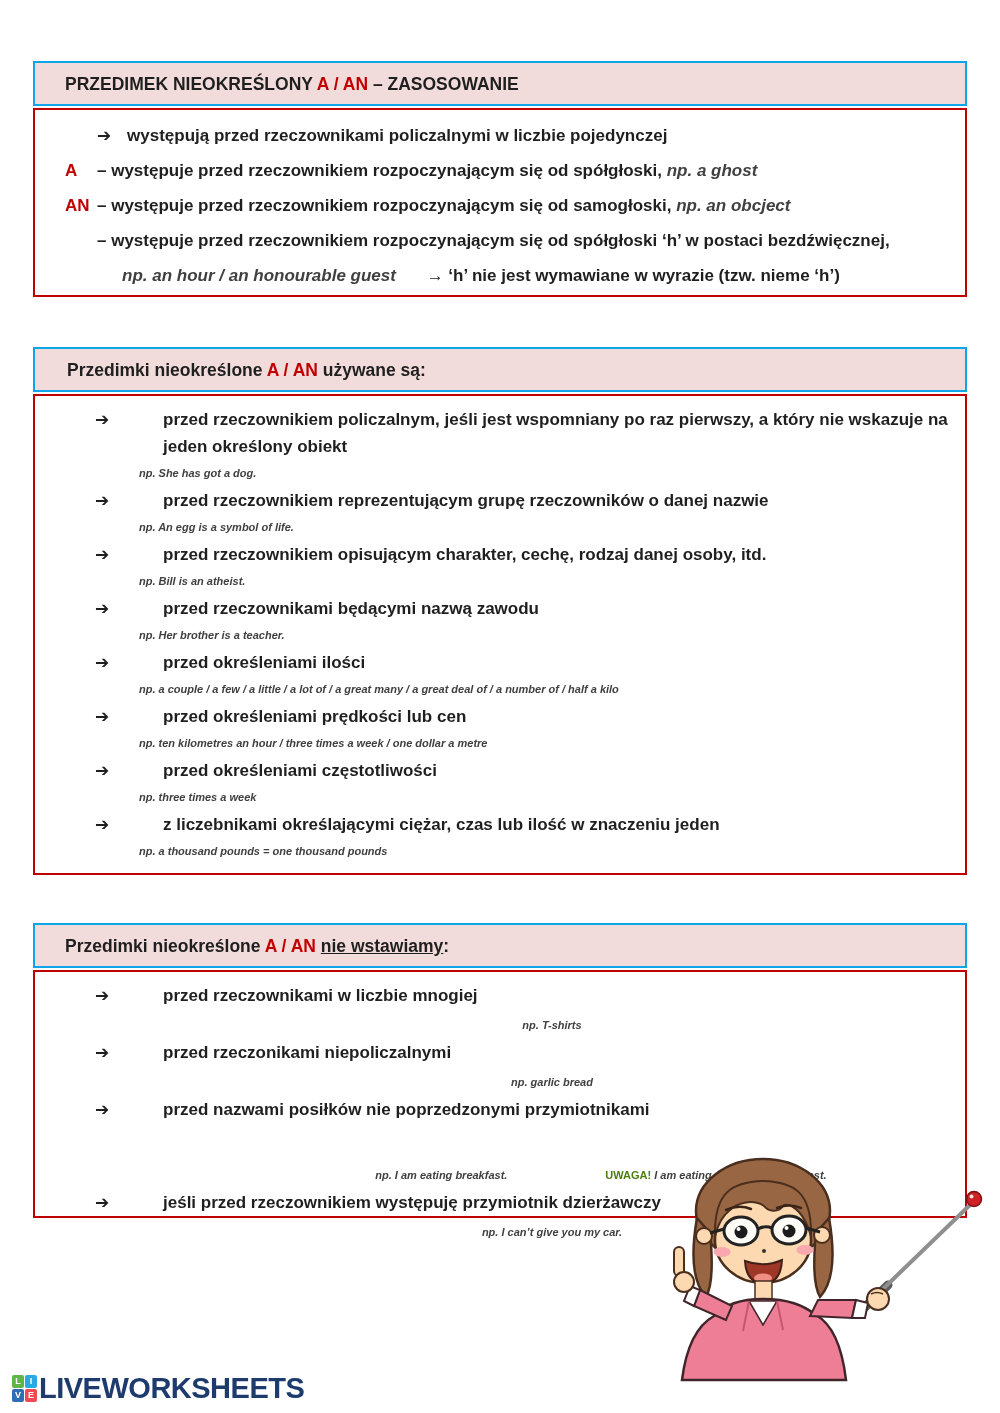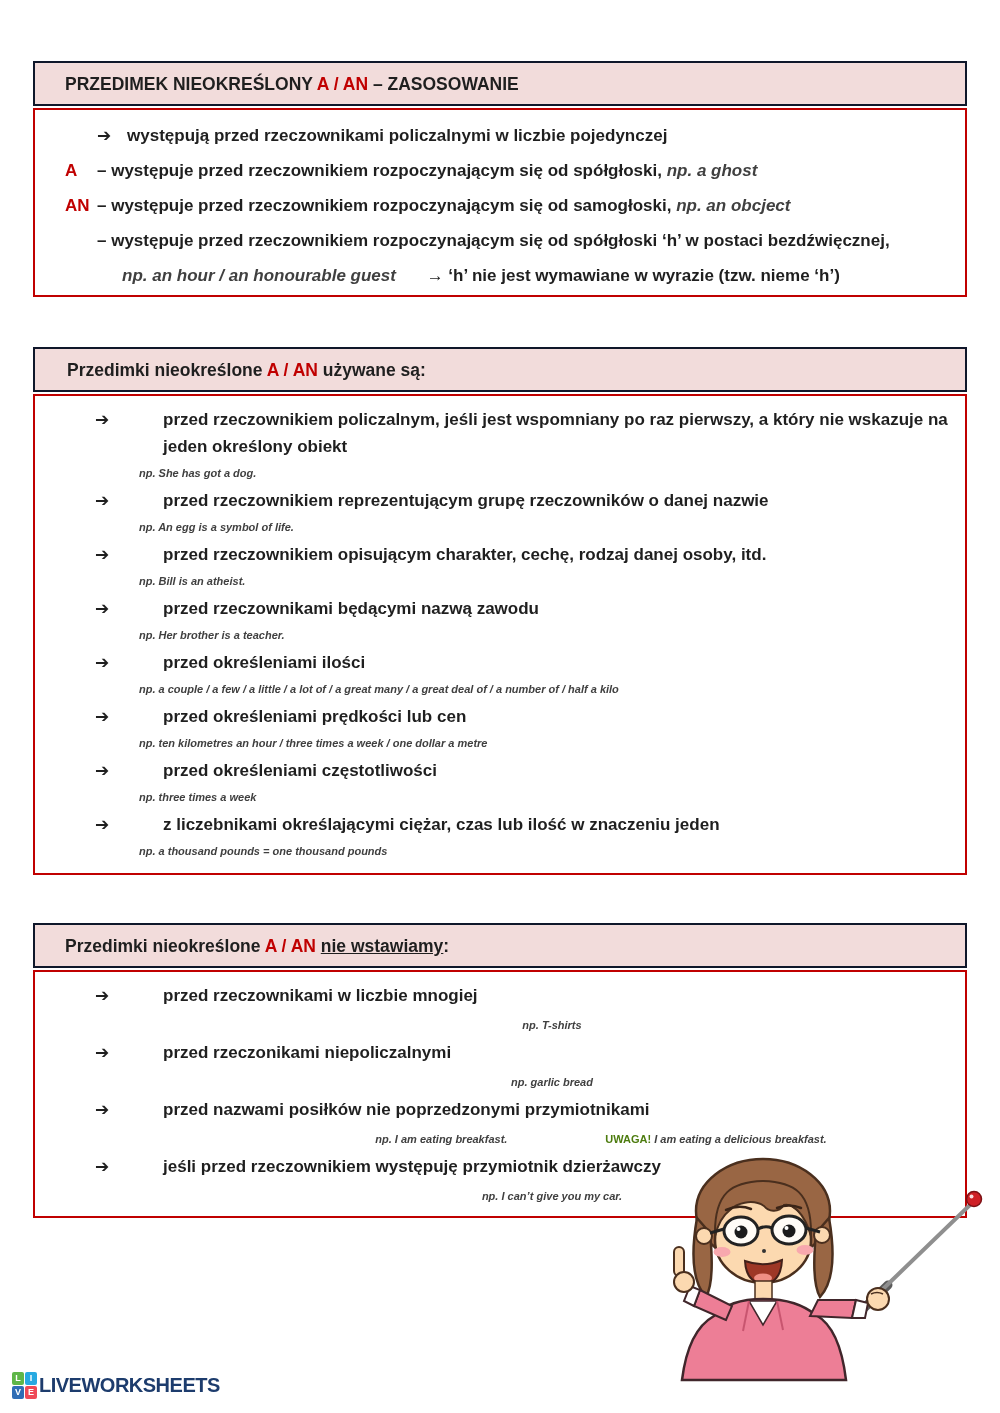--- a/index.html
+++ b/index.html
@@ -1,50 +1,50 @@
 <!DOCTYPE html>
 <html><head>
 <meta charset="utf-8">
 <style>
   html,body{margin:0;padding:0;background:#fff;}
   .page{position:relative;width:1000px;height:1413px;background:#ffffff;overflow:hidden;
         font-family:"Liberation Sans","DejaVu Sans",sans-serif;color:#1f1f1f;}
   .hdr{position:absolute;left:33px;width:934px;height:45px;box-sizing:border-box;
-       border:2px solid #0f172a;background:#f2dcdb;font-size:17.5px;font-weight:700;
+       border:2px solid #0ea5e9;background:#f2dcdb;font-size:17.5px;font-weight:700;
        padding:11px 0 0 30px;}
   .bodybox{position:absolute;left:33px;width:934px;box-sizing:border-box;
        border:2px solid #c00000;background:#fff;}
   .accent{color:#c00000;}
   .underl{text-decoration:underline;}
   
   .b1-line{position:relative;font-size:17px;font-weight:700;line-height:35px;}
   .b1-bullet{padding-left:92px;}
   .b1-bullet .arr{position:absolute;left:62px;}
   .b1-row{display:flex;padding-left:30px;}
   .b1-label{width:32px;color:#c00000;flex:none;}
   .ex{color:#404040;font-style:italic;font-weight:700;}
   .b1-hline{padding-left:87px;white-space:nowrap;}
   
   .item .main{position:relative;padding-left:128px;font-size:17px;font-weight:700;line-height:27px;}
   .item .main .arr{position:absolute;left:60px;top:0;}
   .item .exline{padding-left:104px;font-size:11px;line-height:27px;white-space:nowrap;}
   .box3 .item .main{line-height:28.5px;}
   .box3 .item .exline{line-height:28.5px;text-align:center;}
   .warnlabel{color:#4d7c0f;font-weight:700;font-style:normal;}
-  .ex-fixed{display:inline-block;width:328px;}
+  .ex-fixed{display:inline-block;width:328px;margin-top:36px;}
   .arr{font-weight:700;}
   
   .logo{position:absolute;left:12px;top:1372px;display:flex;align-items:center;}
   .tiles{display:grid;grid-template-columns:12px 12px;grid-auto-rows:13px;gap:1px;margin-right:2px;}
   .tile{color:#fff;font-size:9px;font-weight:700;text-align:center;line-height:13px;border-radius:2px;}
   .tile-l{background:#5fb648;}
   .tile-i{background:#27a9e1;}
   .tile-v{background:#2f6db5;}
   .tile-e{background:#ef4956;}
-  .logotext{font-size:20px;font-weight:700;color:#1d3c6d;letter-spacing:-0.5px;}
+  .logotext{font-size:29px;font-weight:700;color:#1d3c6d;letter-spacing:-0.5px;}
   .teacher{position:absolute;left:640px;top:1148px;width:360px;height:235px;}
 </style>
 </head>
 <body>
 
 <div class="page">
 
   <div class="hdr" style="top:61px;">
     <span>PRZEDIMEK NIEOKREŚLONY </span><span class="accent">A / AN</span><span> – ZASOSOWANIE</span>
   </div>

